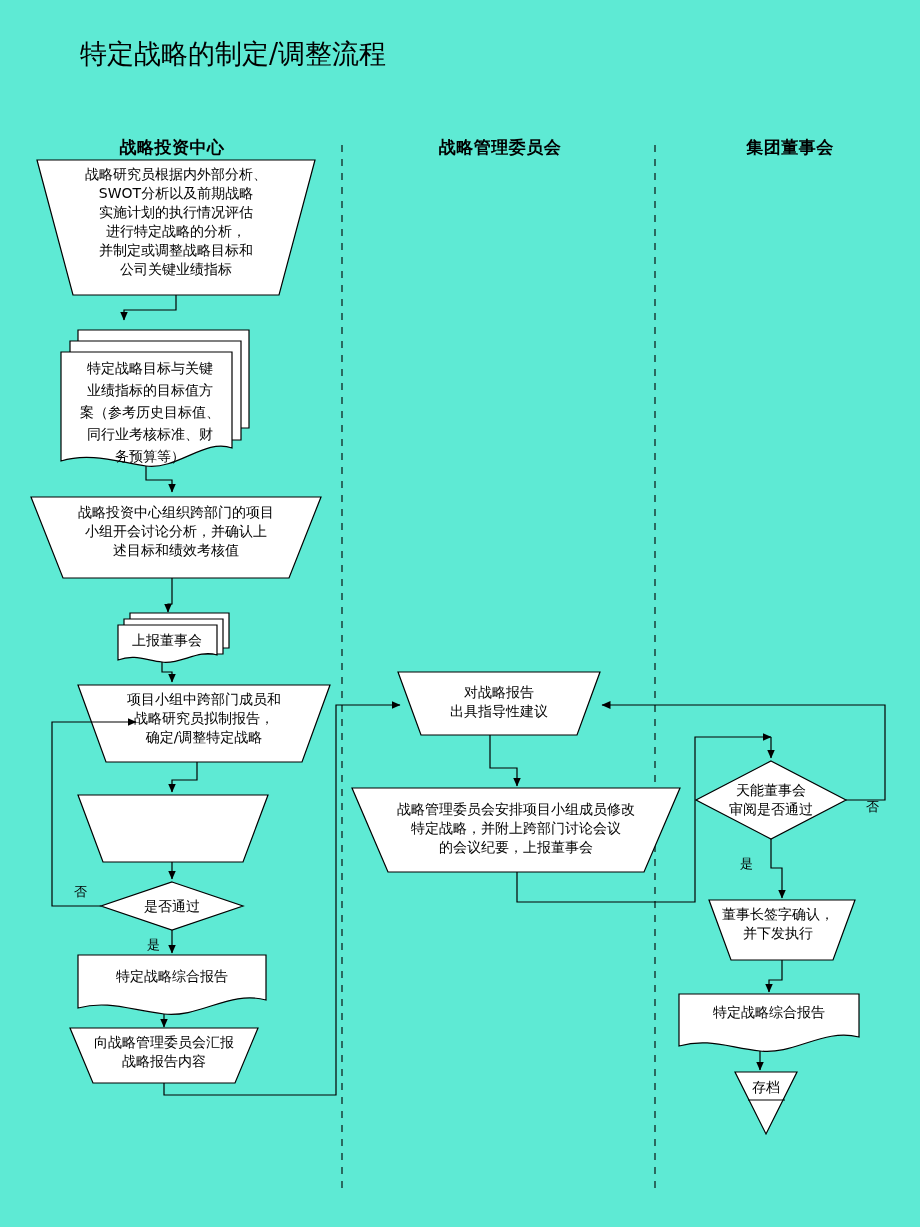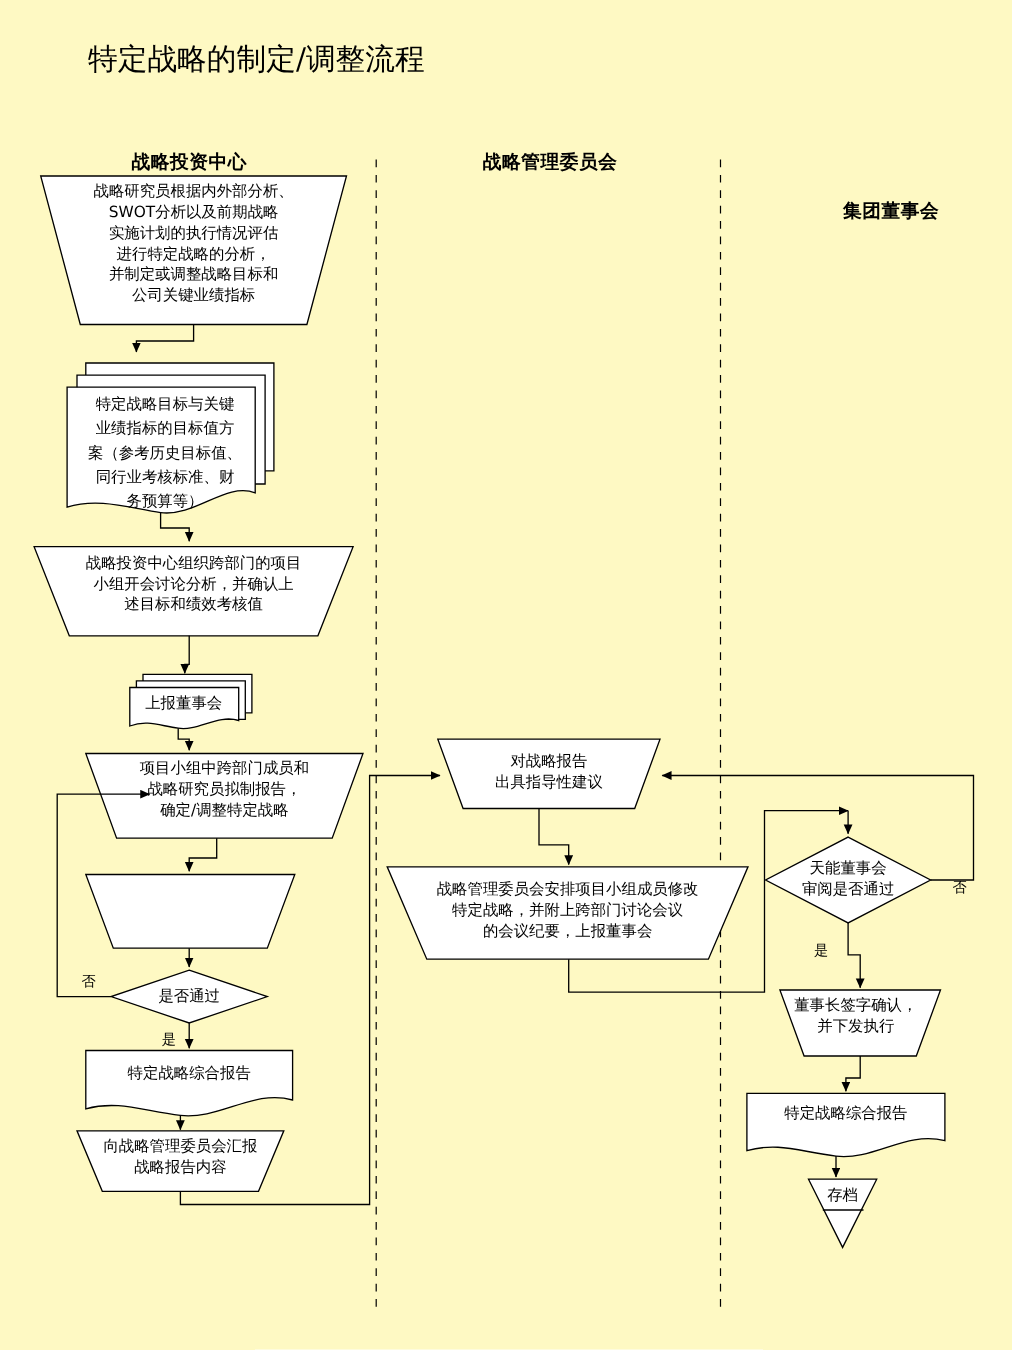--- a/index.html
+++ b/index.html
@@ -1,17 +1,17 @@
 <!DOCTYPE html>
 <html><head>
 <meta charset="utf-8">
 <style>
   html,body{margin:0;padding:0;background:#ffffff;}
   body{font-family:"DejaVu Sans","Liberation Sans",sans-serif;}
-  #page{position:relative;width:920px;height:1227px;background:#fef9c3;overflow:hidden;}
+  #page{position:relative;width:920px;height:1227px;background:#5eead4;overflow:hidden;}
   #svg-root{position:absolute;left:0;top:0;width:920px;height:1227px;}
   .lane-title{
     position:absolute;font-size:17px;font-weight:bold;color:#000;
     text-align:center;white-space:nowrap;letter-spacing:.5px;
   }
   .doc-title{
     position:absolute;left:80px;top:36px;font-size:27px;color:#000;
     font-family:"DejaVu Serif","Liberation Serif",serif;white-space:nowrap;
   }
   .nodetext{
@@ -27,21 +27,21 @@
 </style>
 </head>
 <body>
 
 <div id="page">
 
   <div class="doc-title">特定战略的制定/调整流程</div>
 
   <div class="lane-title" style="left:92px;top:136px;width:160px;">战略投资中心</div>
   <div class="lane-title" style="left:420px;top:136px;width:160px;">战略管理委员会</div>
-  <div class="lane-title" style="left:730px;top:136px;width:160px;margin-top:44px;">集团董事会</div>
+  <div class="lane-title" style="left:710px;top:136px;width:160px;">集团董事会</div>
 
   <svg id="svg-root" viewBox="0 0 920 1227" xmlns="http://www.w3.org/2000/svg">
     <defs>
       <marker id="arw" markerWidth="10" markerHeight="10" refX="8.5" refY="4" orient="auto" markerUnits="userSpaceOnUse">
         <path d="M0,0 L9,4 L0,8 z" fill="#000"></path>
       </marker>
     </defs>
 
     <g fill="none" stroke="#000" stroke-width="1.2">
 

